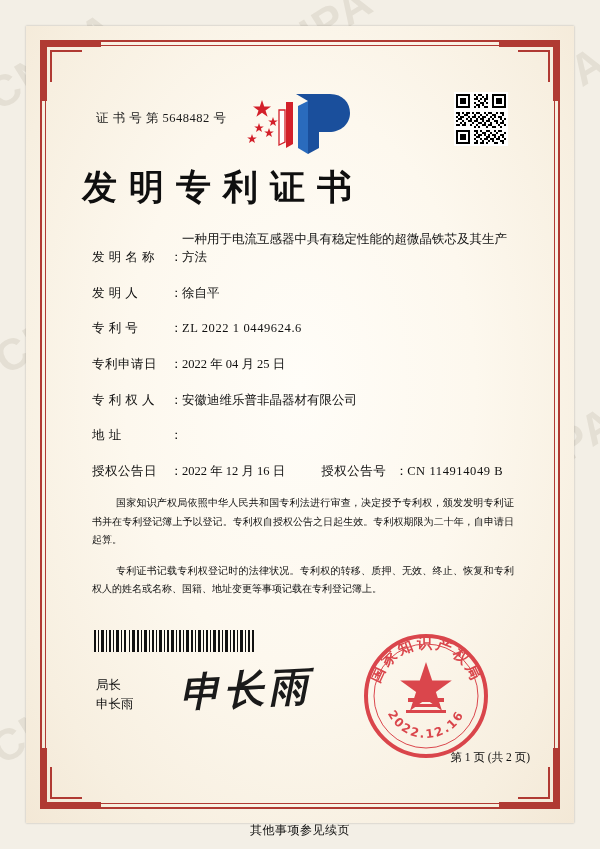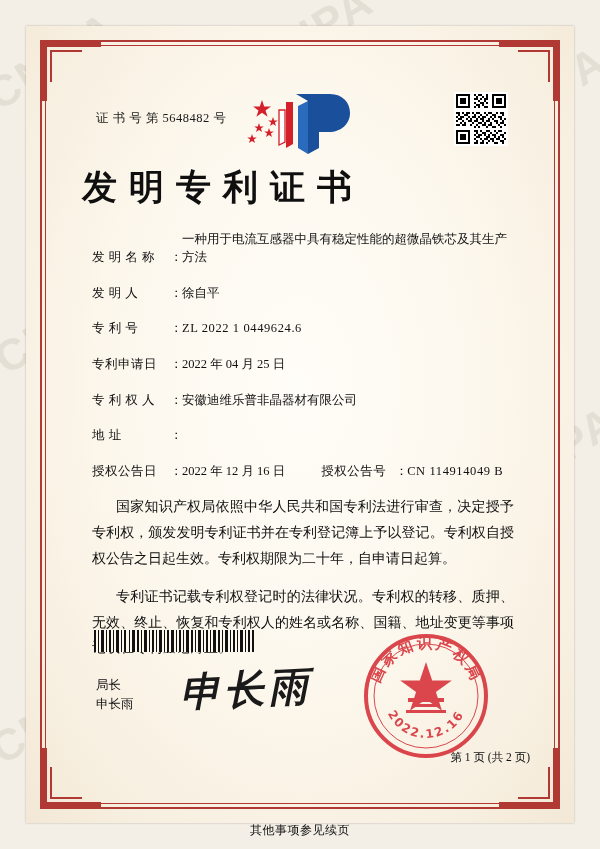--- a/index.html
+++ b/index.html
@@ -94,21 +94,21 @@
   .val{flex:1;}
   .val.num{font-family:"Liberation Serif", serif;letter-spacing:0.6px;}
 
   .row-split{display:flex;align-items:flex-start;margin-bottom:14px;line-height:1.45;}
   .half{display:flex;}
   .half.second{margin-left:36px;}
   .half .lbl{width:78px;flex:0 0 78px;}
   .half.second .lbl{width:74px;flex:0 0 74px;}
 
   .para{
-    font-size:14px;line-height:1.85;color:#101010;
+    font-size:10px;line-height:1.85;color:#101010;
     text-indent:24px;text-align:justify;
     margin-top:4px;
   }
   .para.p2{margin-top:12px;}
 
   .barcode{
     position:absolute;left:24px;top:560px;
     width:160px;height:22px;
   }
 

